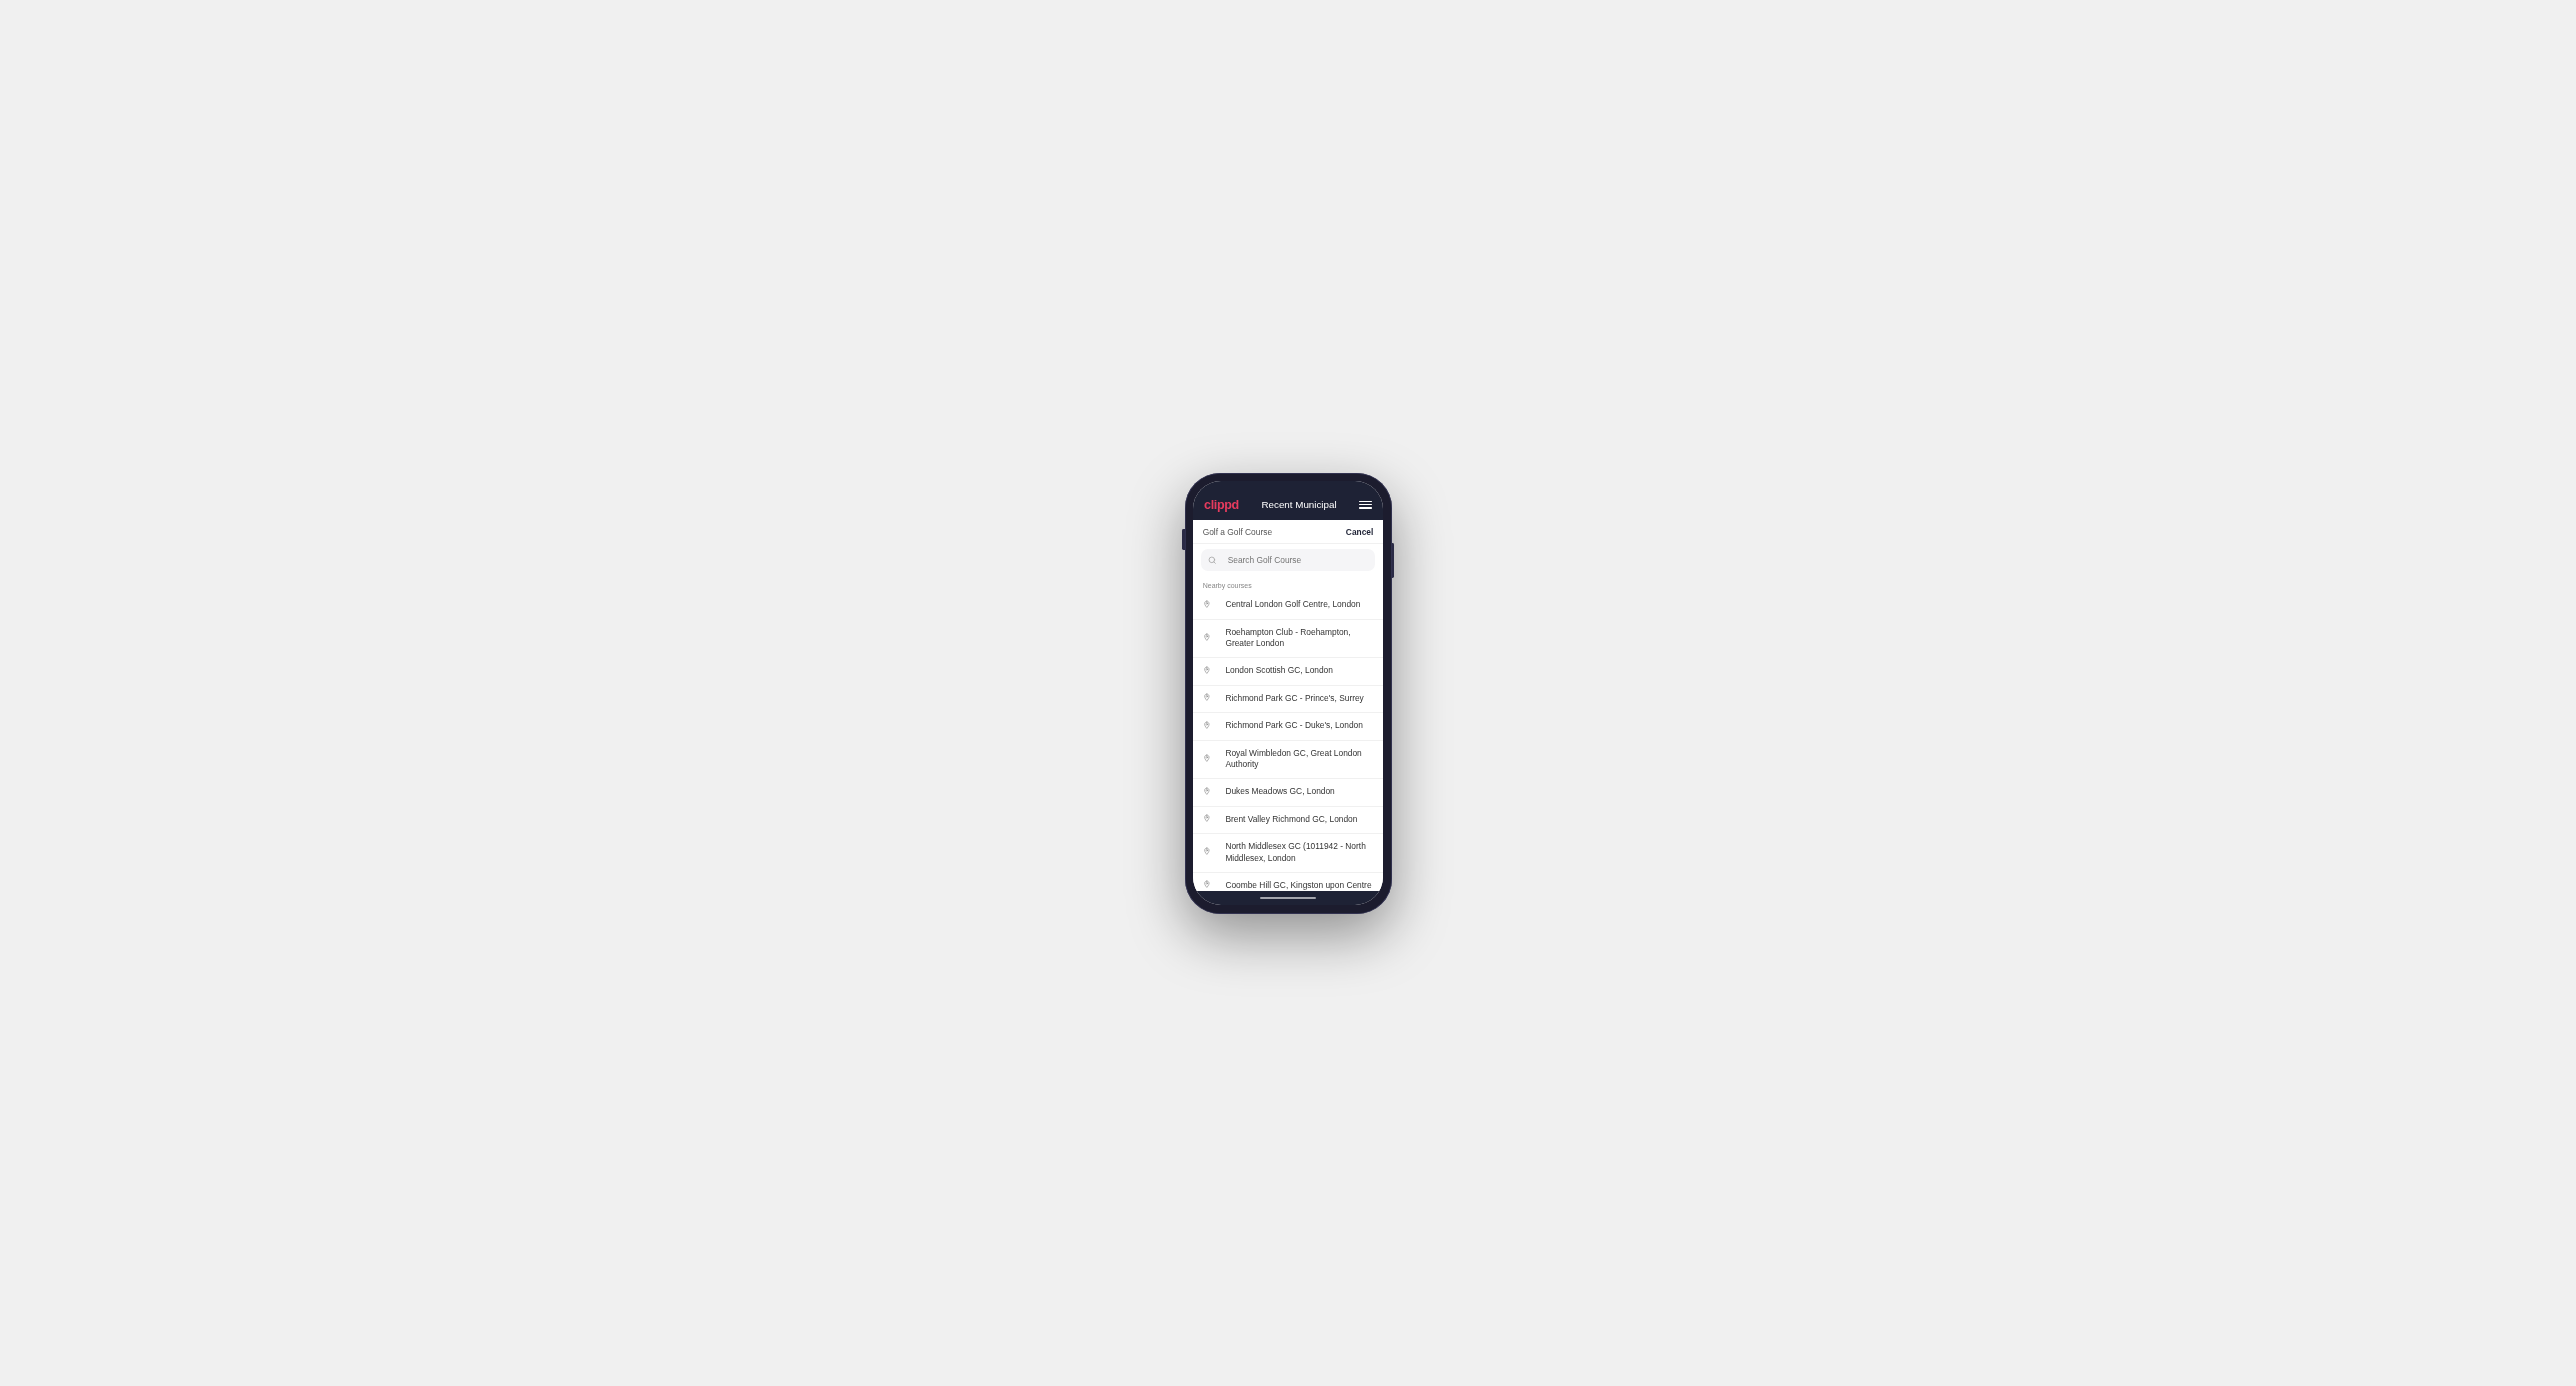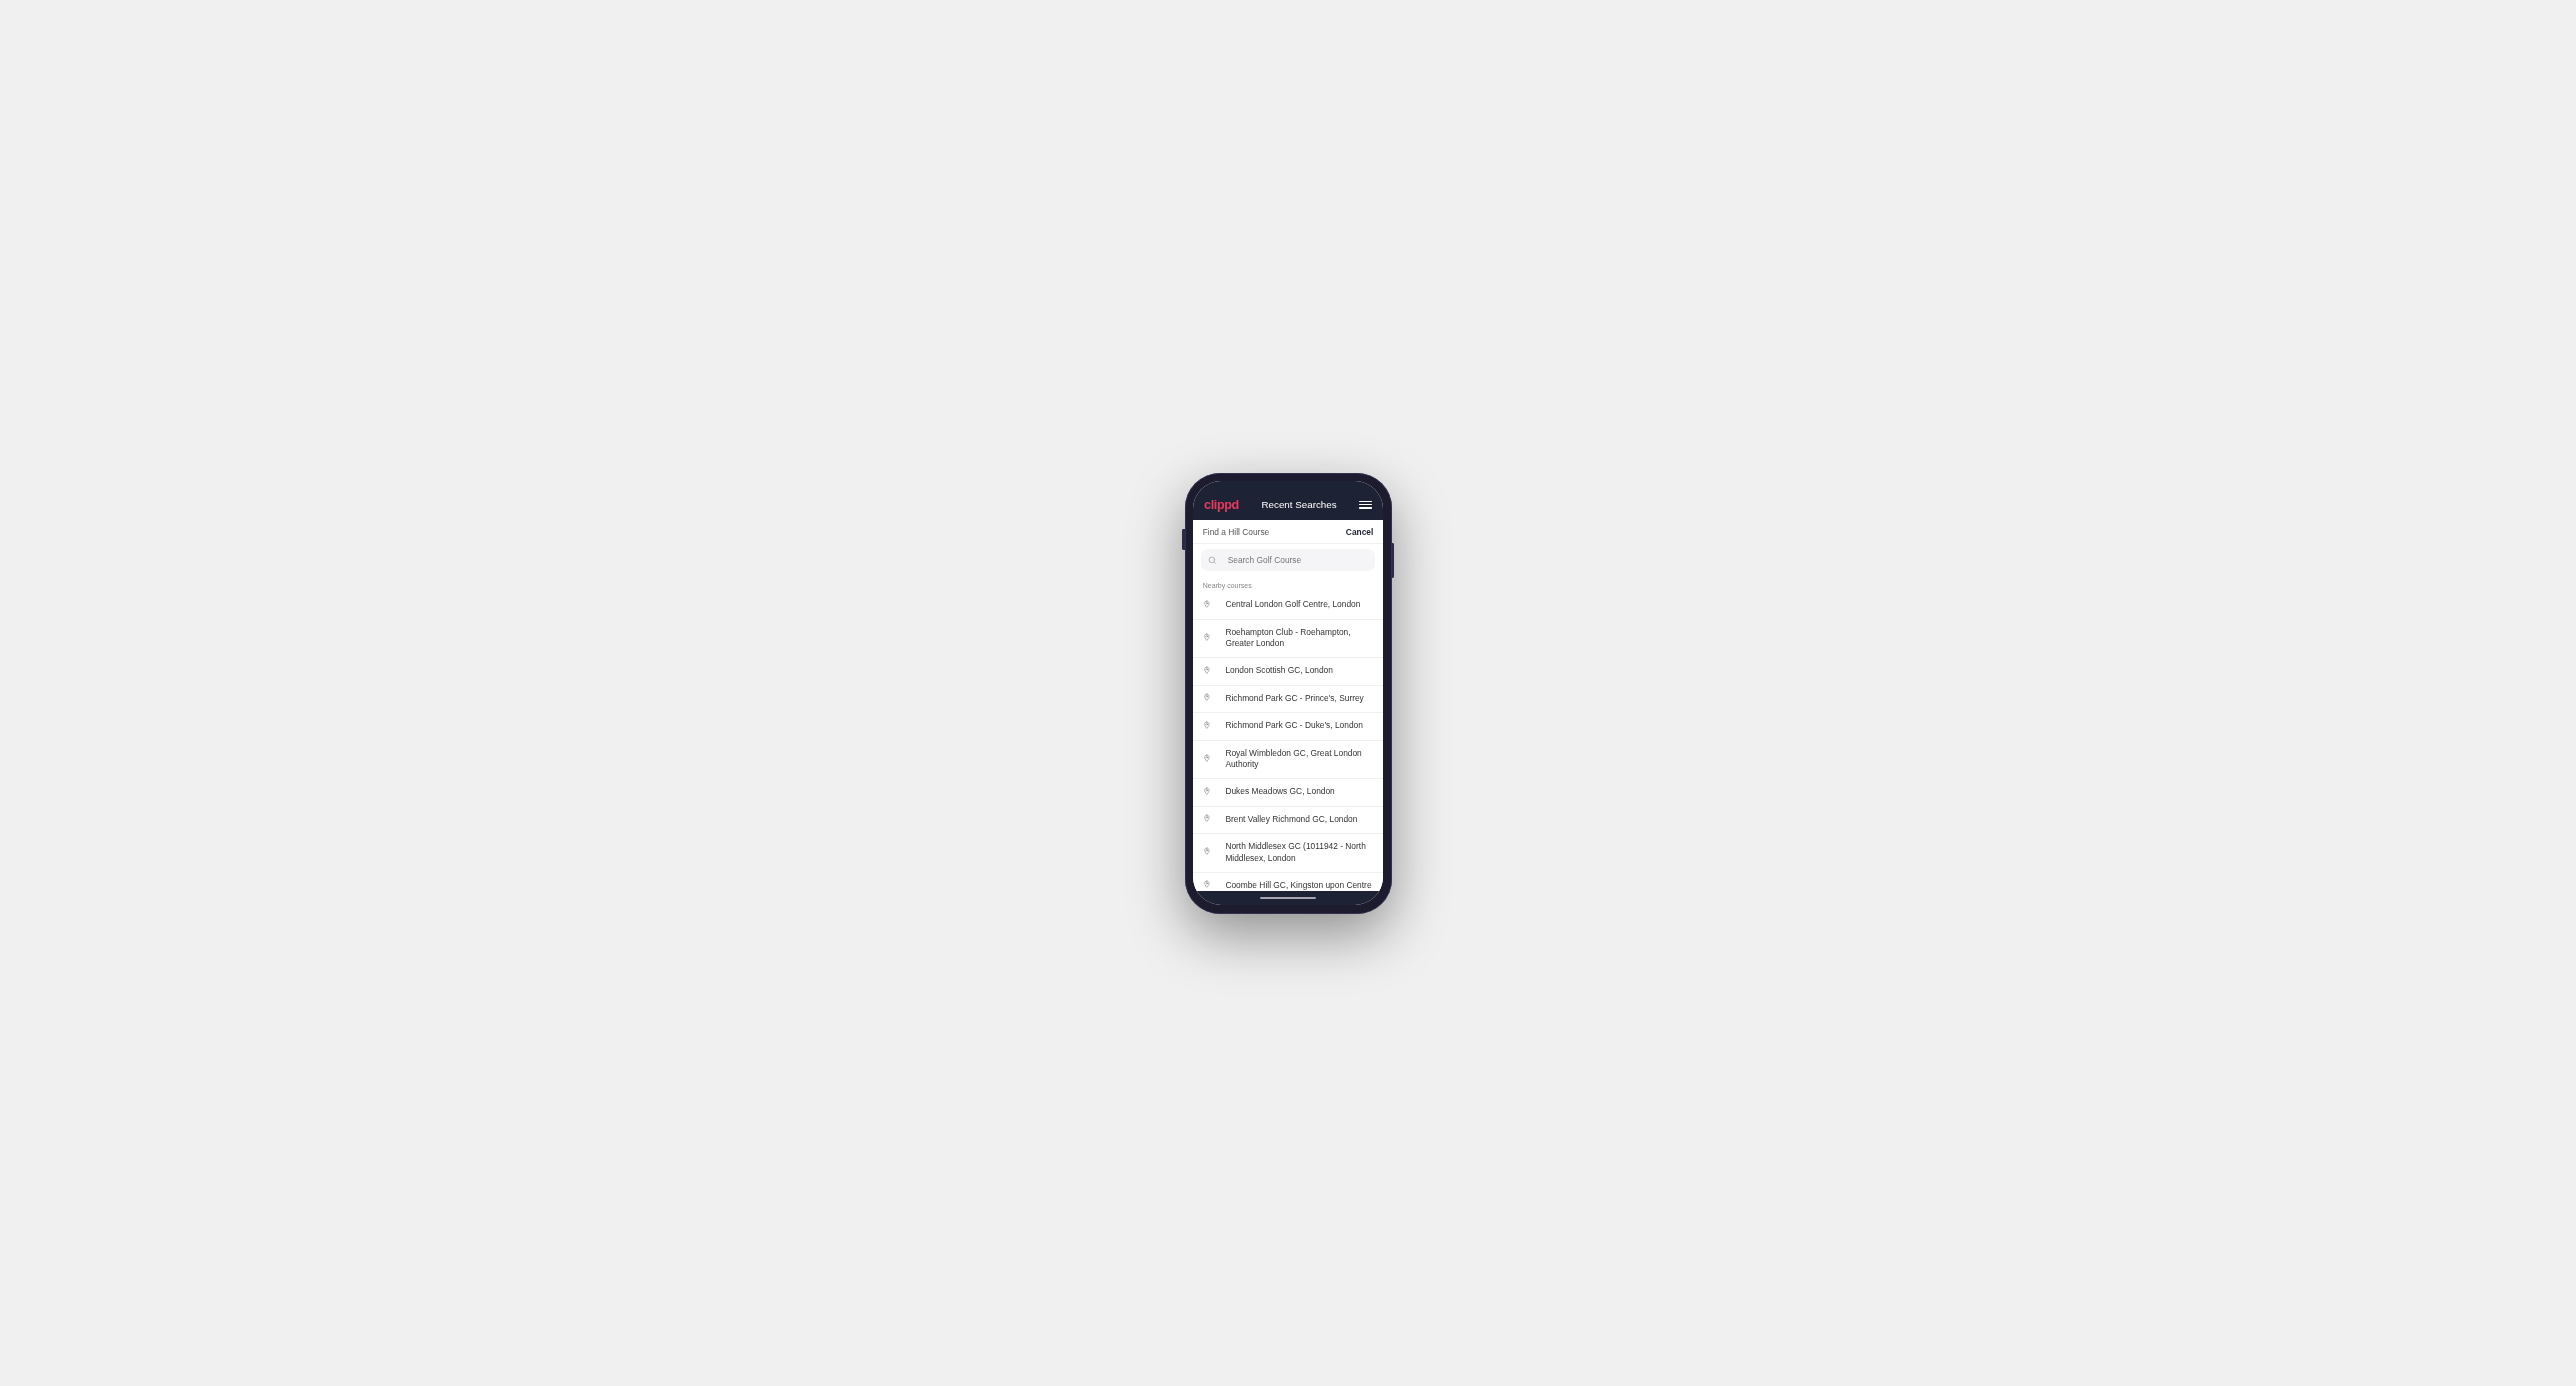--- a/index.html
+++ b/index.html
@@ -230,32 +230,32 @@
 </head>
 <body>
 
 <div class="phone-outer">
   <div class="phone-inner">
 
     <div class="status-bar"></div>
 
     <div class="nav-header">
       <span class="logo">clippd</span>
-      <span class="nav-title">Recent Searches</span>
+      <span class="nav-title">Recent Municipal</span>
       <div class="hamburger-icon">
         <span></span>
         <span></span>
         <span></span>
       </div>
     </div>
 
     <div class="content-area">
 
       <div class="find-bar">
-        <span class="find-label">Find a Hill Course</span>
+        <span class="find-label">Golf a Golf Course</span>
         <button class="cancel-btn">Cancel</button>
       </div>
 
       <div class="search-container">
         <div class="search-input-wrapper">
           <span class="search-icon-svg">
             <svg width="8.4" height="8.4" viewBox="0 0 24 24" fill="none" stroke="#aaa" stroke-width="2.5" stroke-linecap="round" stroke-linejoin="round">
               <circle cx="11" cy="11" r="8"></circle>
               <line x1="21" y1="21" x2="16.65" y2="16.65"></line>
             </svg>

